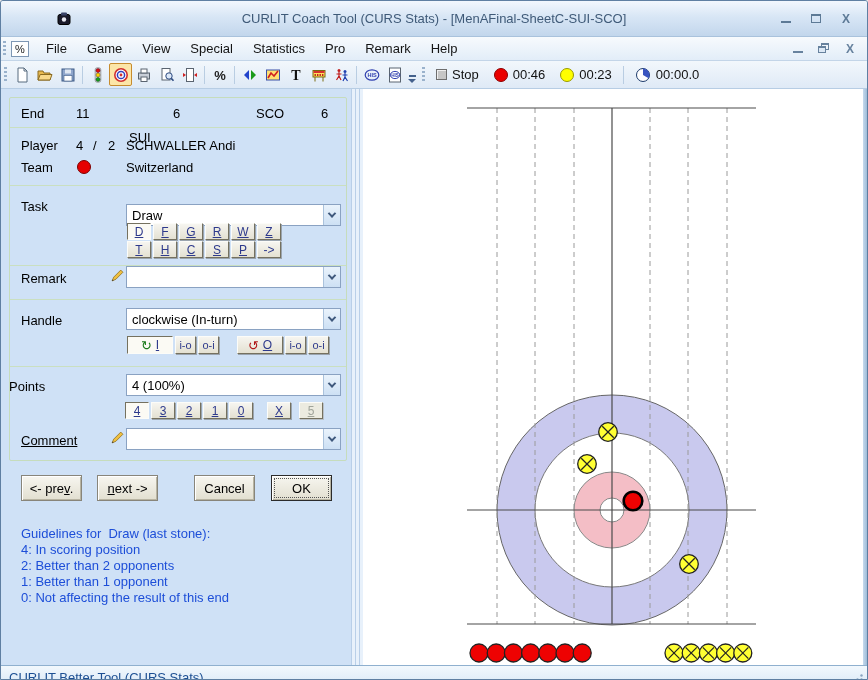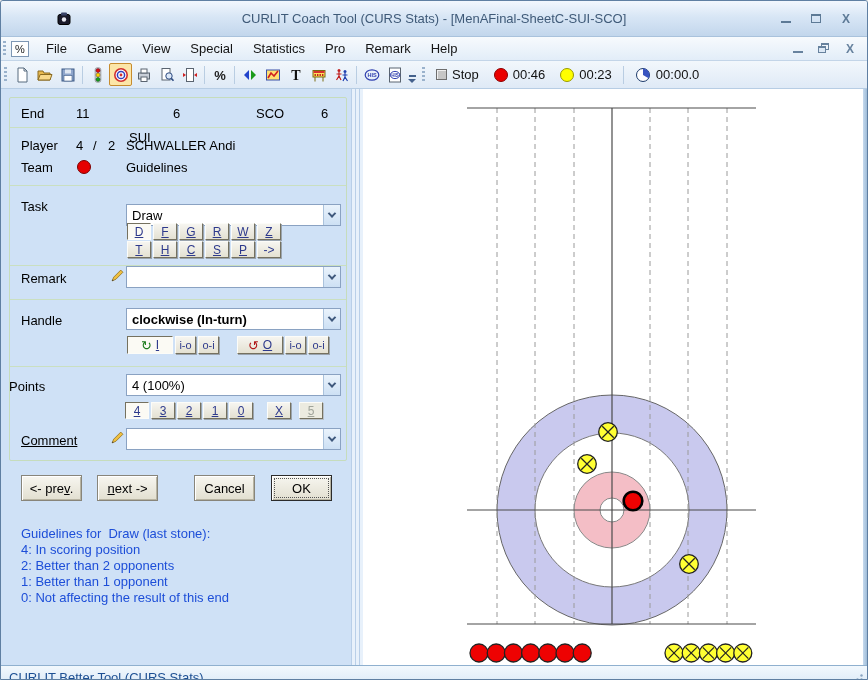--- a/index.html
+++ b/index.html
@@ -284,21 +284,21 @@
       <span class="lab" style="left:320px;top:17px;">6</span>
       <div class="sep-line" style="top:38px;"></div>
 
       <span class="lab" style="left:20px;top:49px;">Player</span>
       <span class="lab" style="left:75px;top:49px;">4</span>
       <span class="lab" style="left:92px;top:49px;">/</span>
       <span class="lab" style="left:107px;top:49px;">2</span>
       <span class="lab" style="left:125px;top:49px;">SCHWALLER Andi</span>
       <span class="lab" style="left:20px;top:71px;">Team</span>
       <span class="team-dot" style="left: 76px; top: 71px; background: rgb(230, 0, 0);"></span>
-      <span class="lab" style="left:125px;top:71px;">Guidelines</span>
+      <span class="lab" style="left:125px;top:71px;">Switzerland</span>
       <div class="sep-line" style="top:96px;"></div>
 
       <span class="lab" style="left:20px;top:110px;">Task</span>
       <div class="combo" style="top:115px;">
         <span class="combo-value">Draw</span>
         <span class="combo-arrow">
             <i class="chev"></i>
           </span>
       </div>
       <div class="keys" style="left:126px;top:134px;">
@@ -350,21 +350,21 @@
         </svg>
       <div class="combo" style="top:177px;">
         <span class="combo-value"></span>
         <span class="combo-arrow">
             <i class="chev"></i>
           </span>
       </div>
       <div class="sep-line" style="top:210px;"></div>
 
       <span class="lab" style="left:20px;top:224px;">Handle</span>
-      <div class="combo" style="top:219px;font-weight:bold;">
+      <div class="combo" style="top:219px;">
         <span class="combo-value">clockwise (In-turn)</span>
         <span class="combo-arrow">
             <i class="chev"></i>
           </span>
       </div>
       <div class="keys" style="left:126px;top:247px;">
           <button type="button" class="kbtn pressed wide">
             <span class="turn-glyph" style="color: rgb(26, 122, 26);">↻</span>
             <span class="accel">I</span>
           </button>

